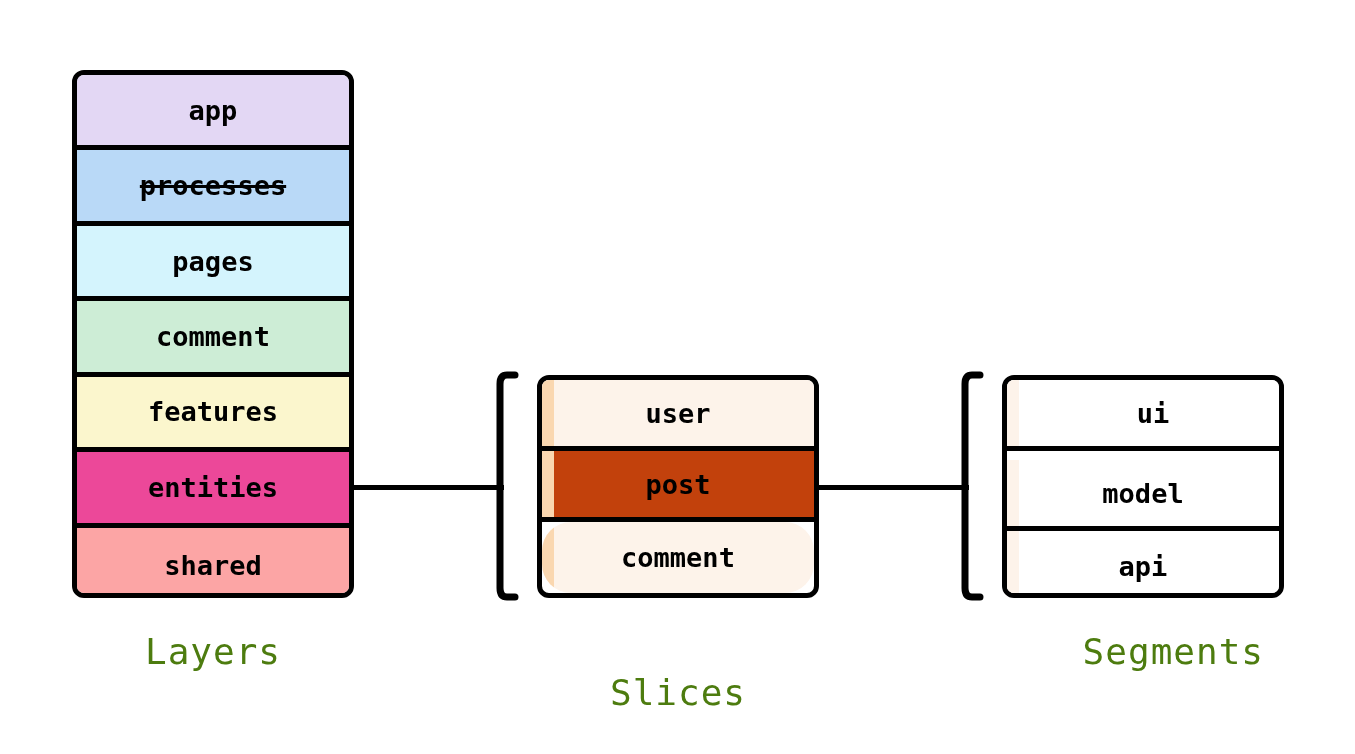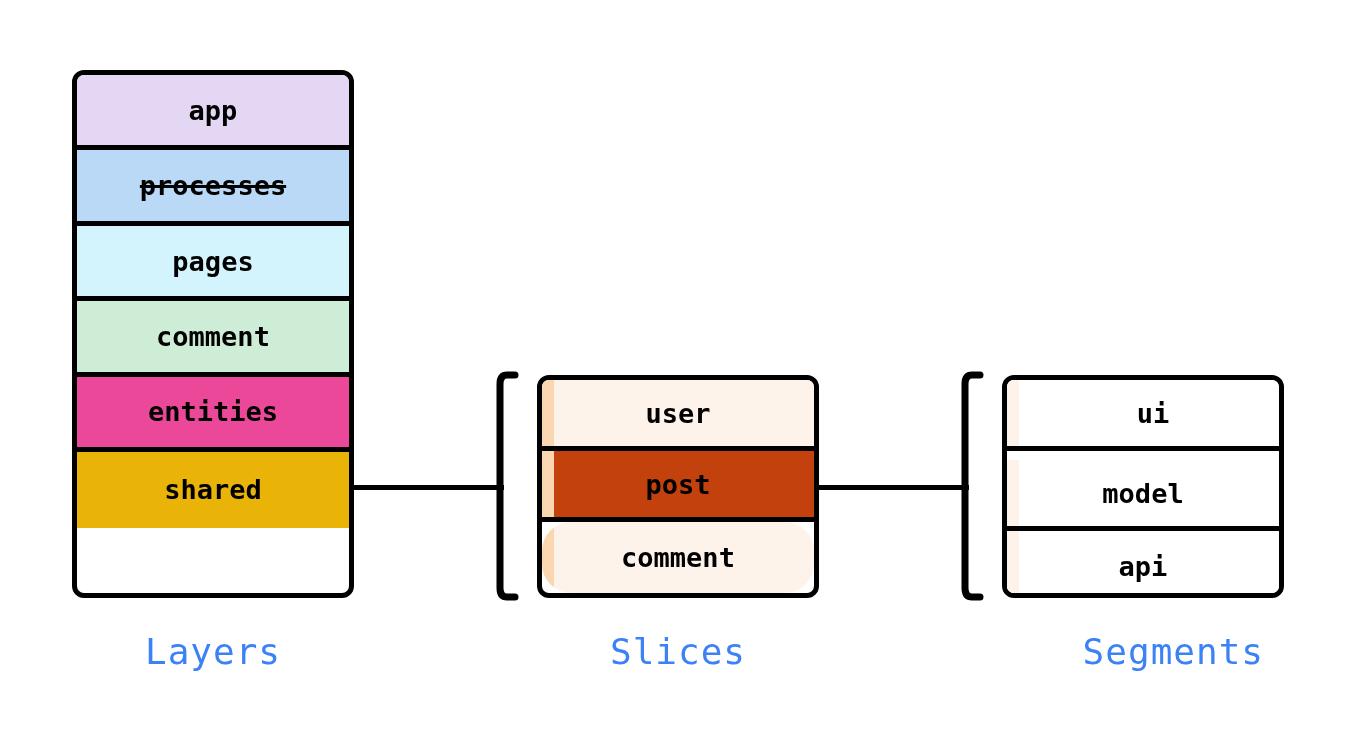--- a/index.html
+++ b/index.html
@@ -127,50 +127,53 @@
 
   
   .caption {
     position: absolute;
     top: 631px;
     width: 282px;
     text-align: center;
     font-family: "DejaVu Sans Mono", monospace;
     font-weight: normal;
     font-size: 36px;
-    color: #3b82f6;
+    color: #4d7c0f;
     letter-spacing: 1px;
     white-space: nowrap;
   }
   #caption-layers   { left: 72px; }
-  #caption-slices   { left: 537px; }
+  #caption-slices   { left: 537px; margin-top: 41px; }
   #caption-segments { left: 982px; text-align: right; }
 </style>
 </head>
 <body>
 
 <div id="canvas">
 
   <div class="stack-box" id="layers-box">
     <div class="stack-row" style="background: rgb(227, 215, 244);">
       <span class="row-label">app</span>
     </div>
     <div class="stack-row" style="background: rgb(185, 217, 247);">
       <span class="row-label struck">processes</span>
     </div>
     <div class="stack-row" style="background: rgb(212, 244, 253); justify-content: center;">
       <span class="row-label">pages</span>
     </div>
     <div class="stack-row" style="background: rgb(205, 237, 214);">
       <span class="row-label">comment</span>
     </div>
+    <div class="stack-row" style="background: rgb(251, 246, 205);">
+      <span class="row-label">features</span>
+    </div>
     <div class="stack-row" style="background: #ec4899;">
       <span class="row-label">entities</span>
     </div>
-    <div class="stack-row" style="background: #eab308;">
+    <div class="stack-row" style="background: #fca5a5;">
       <span class="row-label">shared</span>
     </div>
   </div>
 
   <div class="connector" id="connector-layers-slices"></div>
 
   <div class="bracket" id="bracket-slices">
     <svg viewBox="0 0 26 232" xmlns="http://www.w3.org/2000/svg">
       <path d="M 20 5 L 12 5 Q 5 5 5 14 L 5 218 Q 5 227 12 227 L 20 227" fill="none" stroke="#000000" stroke-width="7" stroke-linecap="round" stroke-linejoin="round"></path>
     </svg>

